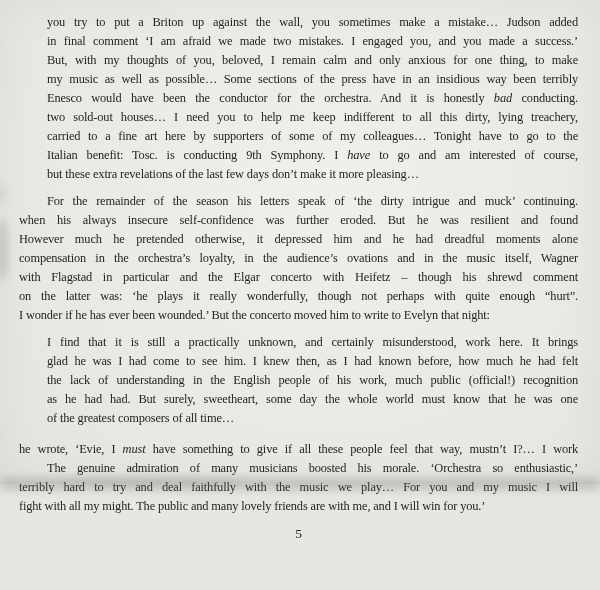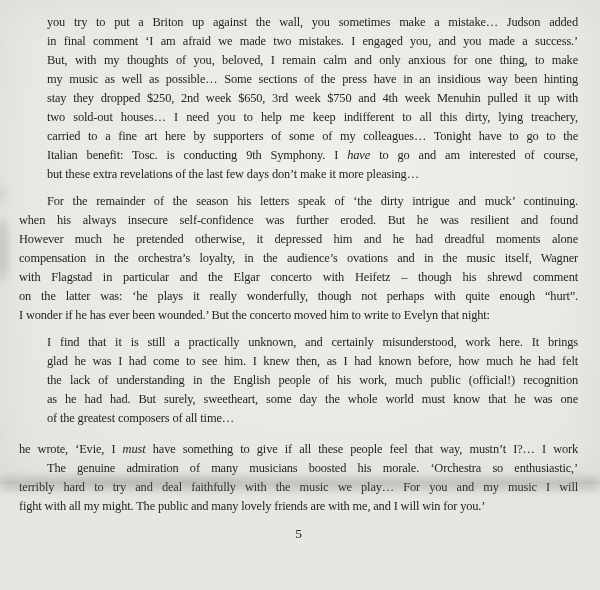--- a/index.html
+++ b/index.html
@@ -45,22 +45,22 @@
 </style>
 </head>
 <body>
 
 <div class="page">
   <div id="blocks">
       <div class="block quote">
         <div class="line"><span>you try to put a Briton up against the wall, you sometimes make a mistake… Judson added</span></div>
         <div class="line"><span>in final comment ‘I am afraid we made two mistakes. I engaged you, and you made a success.’</span></div>
         <div class="line"><span>But, with my thoughts of you, beloved, I remain calm and only anxious for one thing, to make</span></div>
-        <div class="line"><span>my music as well as possible… Some sections of the press have in an insidious way been hinting</span></div>
-        <div class="line"><span>stay they dropped $250, 2nd week $650, 3rd week $750 and 4th week Menuhin pulled it up with</span></div>
+        <div class="line"><span>my music as well as possible… Some sections of the press have in an insidious way been terribly</span></div>
+        <div class="line"><span>Enesco would have been the conductor for the orchestra. And it is honestly </span><em>bad</em><span> conducting.</span></div>
         <div class="line"><span>two sold-out houses… I need you to help me keep indifferent to all this dirty, lying treachery,</span></div>
         <div class="line"><span>carried to a fine art here by supporters of some of my colleagues… Tonight have to go to the</span></div>
         <div class="line"><span>Italian benefit: Tosc. is conducting 9th Symphony. I </span><em>have</em><span> to go and am interested of course,</span></div>
         <div class="line last"><span>but these extra revelations of the last few days don’t make it more pleasing…</span></div>
       </div>
       <div class="block body">
         <div class="line indent"><span>For the remainder of the season his letters speak of ‘the dirty intrigue and muck’ continuing.</span></div>
         <div class="line"><span>when his always insecure self-confidence was further eroded. But he was resilient and found</span></div>
         <div class="line"><span>However much he pretended otherwise, it depressed him and he had dreadful moments alone</span></div>
         <div class="line"><span>compensation in the orchestra’s loyalty, in the audience’s ovations and in the music itself, Wagner</span></div>

